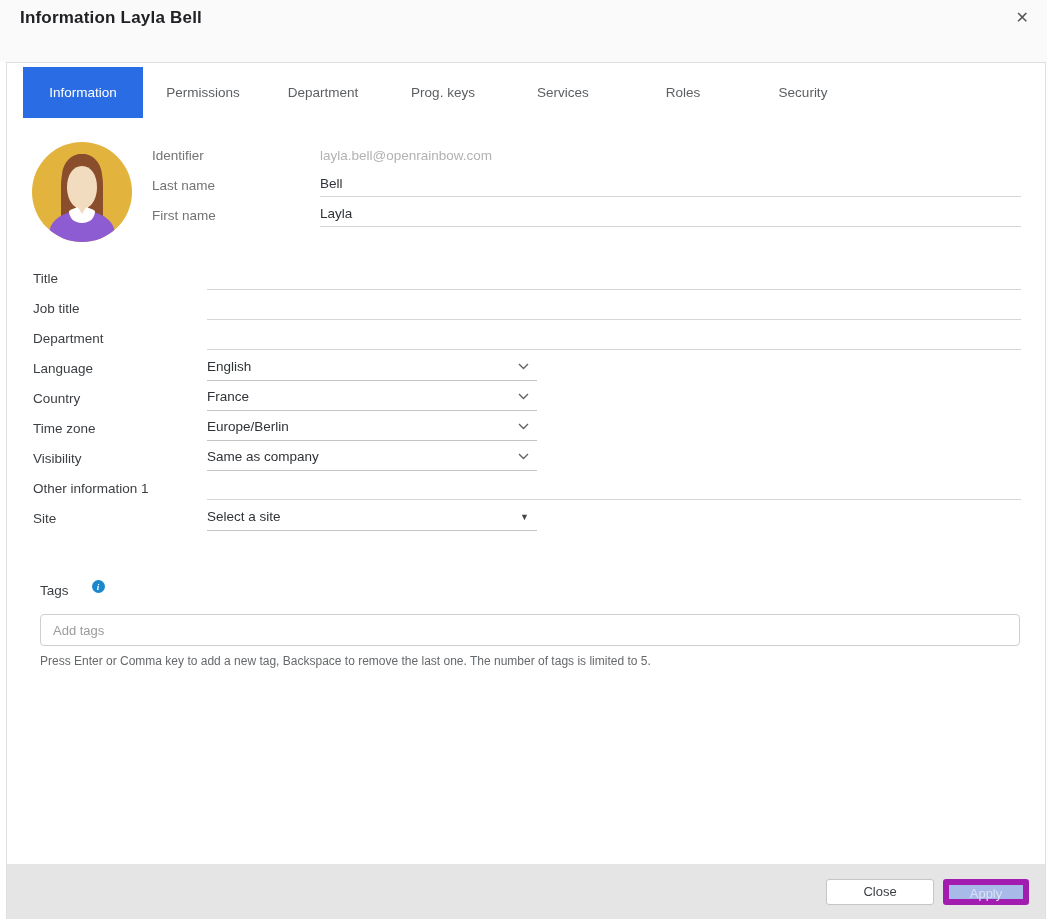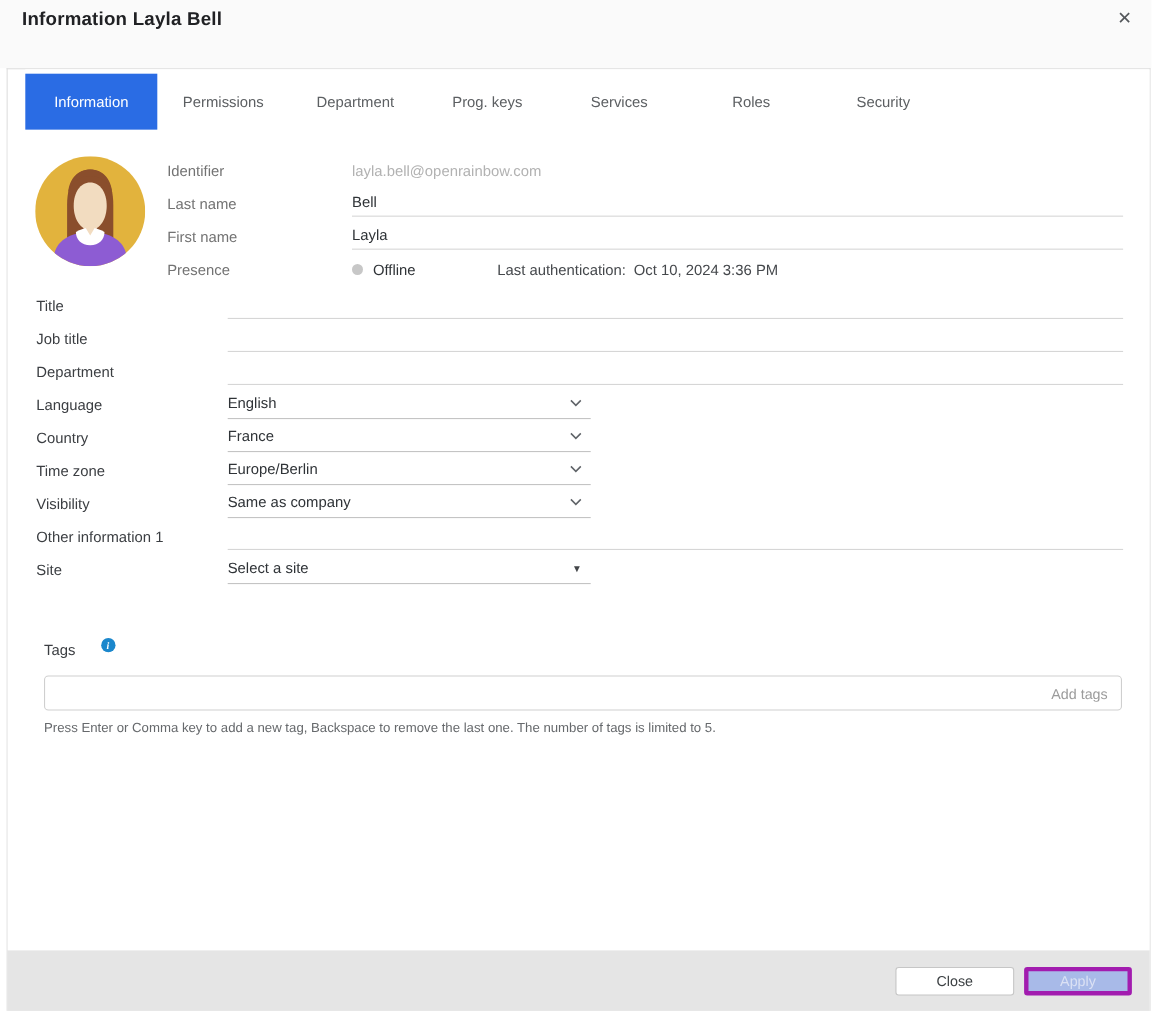--- a/index.html
+++ b/index.html
@@ -61,33 +61,33 @@
   .tags-block { position:absolute; left:33px; top:465px; right:25px; }
   .tags-head { display:flex; align-items:flex-start; gap:23px; height:18px; }
   .tags-label { font-size:13.5px; color:#3b3e42; }
   .info-icon {
     width:13px; height:13px; border-radius:50%; background:#1b87cc; color:#fff;
     font-size:9px; font-weight:700; font-family:"Liberation Serif", serif; font-style:italic;
     display:flex; align-items:center; justify-content:center; margin-top:-3px; cursor:pointer;
   }
   .tags-input {
     margin-top:13px; width:100%; height:32px; border:1px solid #cfcfcf; border-radius:4px;
-    padding:0 12px; font-family:inherit; font-size:13px; color:#2f3337; outline:none; background:#fff;text-align:right;
+    padding:0 12px; font-family:inherit; font-size:13px; color:#2f3337; outline:none; background:#fff;
   }
   .tags-input::placeholder { color:#9b9b9b; }
   .helper { margin-top:8px; font-size:12px; color:#66696c; }
 
   
   .footerbar {
     position:absolute; bottom:0; left:0; right:0; height:55px; background:#e5e5e5;
     display:flex; align-items:center; justify-content:flex-end; gap:9px; padding-right:16px;
   }
   .btn { height:26px; border-radius:3px; font-family:inherit; font-size:13px; cursor:pointer; }
   .btn-close { width:108px; background:#ffffff; border:1px solid #c6c6c6; color:#3c4043; }
-  .btn-apply { width:98px; background:#a8bae8; border:4px solid #a21caf; color:#dbe1f4; cursor:default; }
+  .btn-apply { width:86px; background:#a8bae8; border:6px solid #a21caf; color:#dbe1f4; cursor:default; }
 </style>
 </head>
 <body>
 
 <div class="titlebar">
   <h1>Information Layla Bell</h1>
   <span class="close-x">✕</span>
 </div>
 
 <div class="panel">
@@ -136,29 +136,20 @@
         <div class="tvalue">
             <input class="uinput" type="text" value="Bell" style="">
           </div>
       </div>
       <div class="trow">
         <div class="tlabel">First name</div>
         <div class="tvalue">
             <input class="uinput" type="text" value="Layla" style="">
           </div>
       </div>
-      <div class="trow">
-        <div class="tlabel">Presence</div>
-        <div class="tvalue">
-          <span class="presence-dot"></span>
-          <span class="presence-status">Offline</span>
-          <span class="lastauth-label">Last authentication:</span>
-          <span class="lastauth-value">Oct 10, 2024 3:36 PM</span>
-        </div>
-      </div>
     </div>
 
     <div class="form-rows">
       <div class="frow">
         <div class="flabel">Title</div>
         <input class="uinput" type="text" value="" style="">
       </div>
       <div class="frow">
         <div class="flabel">Job title</div>
         <input class="uinput" type="text" value="" style="">

